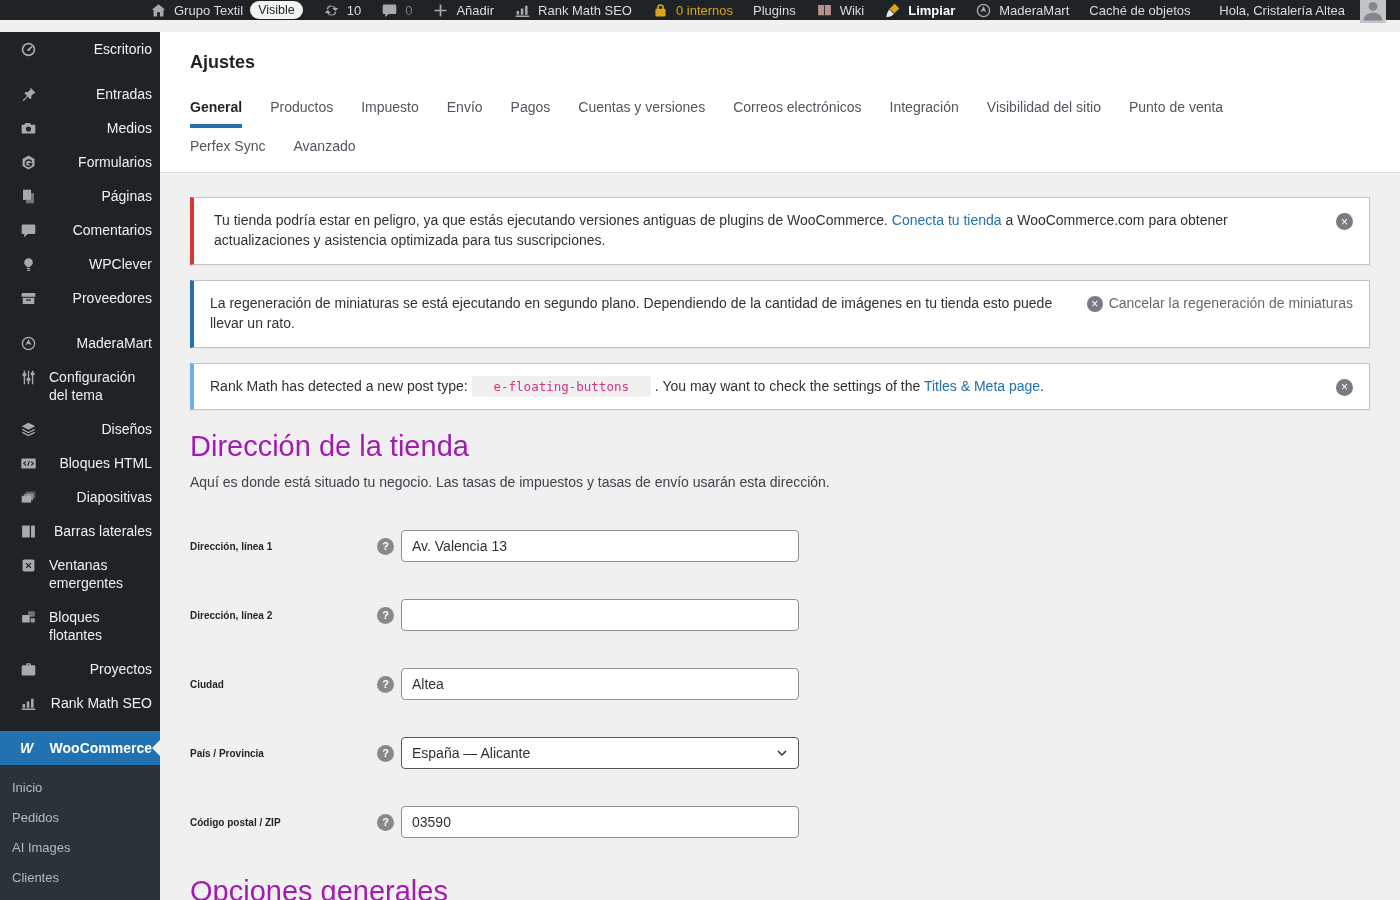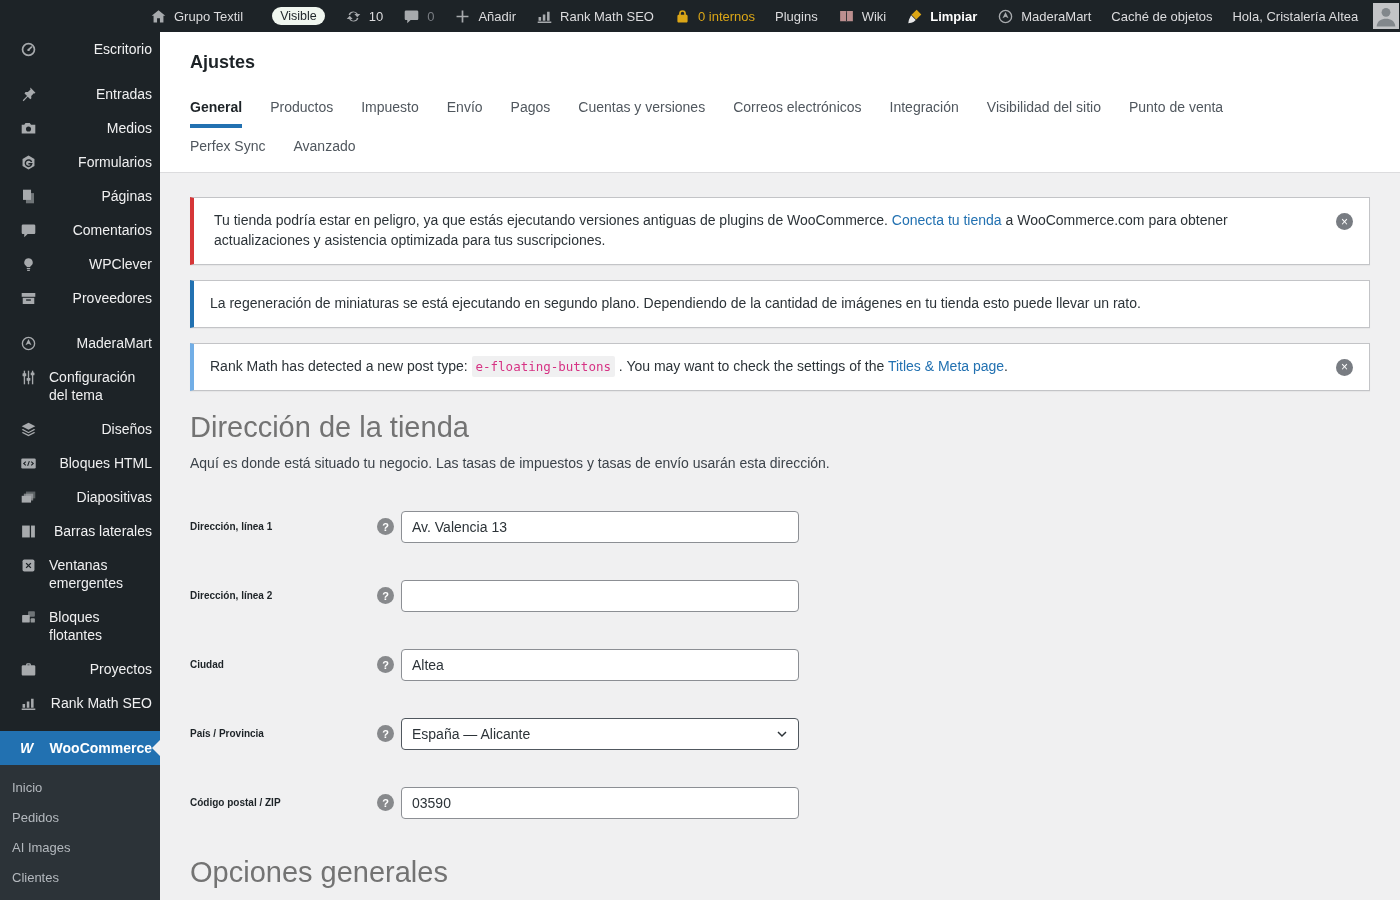--- a/index.html
+++ b/index.html
@@ -4,30 +4,30 @@
 <style>
   * { box-sizing: border-box; }
   html,body { margin:0; padding:0; }
   body {
     width:1400px; height:900px; overflow:hidden;
     font-family:"Liberation Sans", sans-serif;
     background:#f0f0f1; color:#1d2327;
   }
   
   .adminbar {
-    position:fixed; top:0; left:0; width:1400px; height:32px;
+    position:fixed; top:0; left:0; width:1400px; height:20px;
     background:#1d2327; color:#dcdcde; font-size:13px;
     display:flex; align-items:center; z-index:60;
   }
   .ab-left { display:flex; align-items:center; margin-left:140px; }
   .ab-right { margin-left:auto; display:flex; align-items:center; padding-right:4px; }
   .ab-item { display:flex; align-items:center; gap:7px; padding:0 10px; height:32px; cursor:pointer; white-space:nowrap; }
   .ab-item .ico { width:17px; height:17px; color:#a7aaad; display:flex; }
   .ab-item .ico svg { width:17px; height:17px; fill:currentColor; }
-  .badge-visible { background:#f0f6ef; color:#1d2327; padding:2px 8px; border-radius:9px; margin-left:22px; font-size:12.5px; }
+  .badge-visible { background:#f0f6ef; color:#1d2327; padding:2px 8px; border-radius:9px; margin-left:0; font-size:12.5px; }
   .dim { color:#787c82; }
   .warny { color:#dba617; }
   .warny .ico { color:#dba617; }
   .bold-white { color:#fff; font-weight:700; }
   .avatar { width:26px; height:26px; margin-left:8px; display:flex; }
   .avatar svg { width:26px; height:26px; }
 
   
   .sidebar {
     position:fixed; top:32px; left:0; bottom:0; width:160px;
@@ -74,25 +74,25 @@
   .dismiss {
     width:17px; height:17px; border-radius:50%; background:#787c82; color:#fff;
     display:flex; align-items:center; justify-content:center;
     font-size:12px; line-height:1; cursor:pointer; flex:none; margin-top:4px;
   }
   .dismiss::after { content:"\00d7"; }
   .cancel-link { display:flex; align-items:center; gap:6px; color:#646970; cursor:pointer; white-space:nowrap; padding-top:2px; }
   .cancel-link .dismiss { margin-top:0; width:16px; height:16px; }
   .codetag {
     font-family:"DejaVu Sans Mono", monospace; font-size:12.5px;
-    background:#f0f0f1; color:#d63384; padding:3px 4px; border-radius:2px;
+    background:#f0f0f1; color:#d63384; padding:3px 22px; border-radius:2px;
   }
 
   
-  .section-h { font-size:29px; font-weight:400; color:#737373; margin:20px 0 0; }
+  .section-h { font-size:29px; font-weight:400; color:#a21caf; margin:20px 0 0; }
   .section-desc { font-size:14px; color:#3c434a; margin:11px 0 0; }
   .form-table { margin-top:40px; }
   .frow { display:flex; align-items:center; margin-bottom:37px; }
   .flabel { width:187px; flex:none; font-size:10px; font-weight:700; color:#1d2327; }
   .fhelp {
     width:17px; height:17px; border-radius:50%; background:#87898c; color:#fff;
     font-size:11px; font-weight:700; display:flex; align-items:center; justify-content:center;
     margin-right:7px; flex:none; cursor:pointer;
   }
   .fhelp::after { content:"?"; }
@@ -421,20 +421,24 @@
 
     <div class="notice red">
       <div class="notice-text">
         <span>Tu tienda podría estar en peligro, ya que estás ejecutando versiones antiguas de plugins de WooCommerce. </span><a class="blue-link">Conecta tu tienda</a><span> a WooCommerce.com para obtener actualizaciones y asistencia optimizada para tus suscripciones.</span>
       </div>
       <span class="dismiss"></span>
     </div>
 
     <div class="notice blue">
       <div class="notice-text">La regeneración de miniaturas se está ejecutando en segundo plano. Dependiendo de la cantidad de imágenes en tu tienda esto puede llevar un rato.</div>
+      <div class="cancel-link">
+        <span class="dismiss"></span>
+        <span>Cancelar la regeneración de miniaturas</span>
+      </div>
     </div>
 
     <div class="notice lightblue">
       <div class="notice-text">
         <span>Rank Math has detected a new post type: </span><code class="codetag">e-floating-buttons</code><span> . You may want to check the settings of the </span><a class="blue-link">Titles &amp; Meta page</a><span>.</span>
       </div>
       <span class="dismiss"></span>
     </div>
 
     <h2 class="section-h">Dirección de la tienda</h2>

